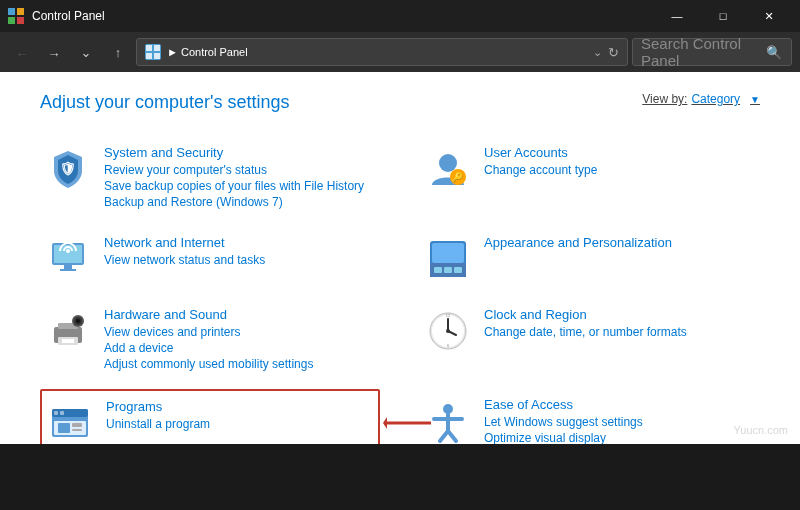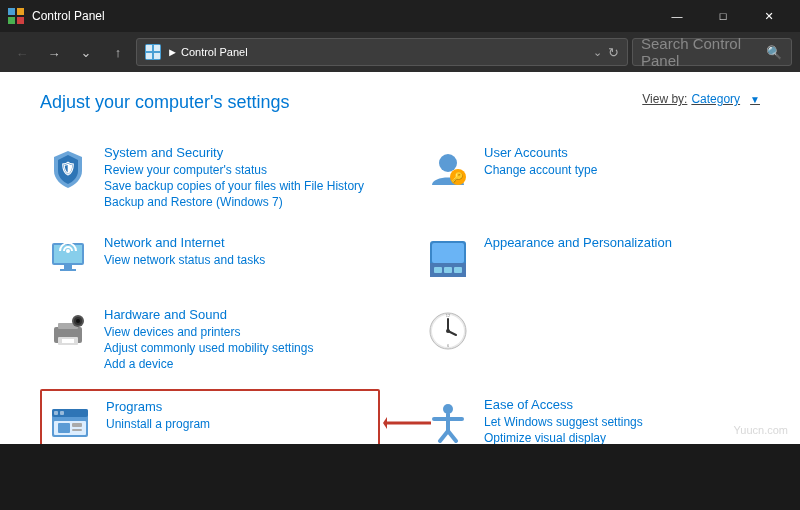--- a/index.html
+++ b/index.html
@@ -374,37 +374,41 @@
             <rect x="16" y="30" width="12" height="4" rx="0" fill="#fff"></rect>
 
             <circle cx="32" cy="12" r="6" fill="#555"></circle>
             <circle cx="32" cy="12" r="4" fill="#333"></circle>
             <circle cx="32" cy="12" r="2" fill="#111"></circle>
           </svg>
         </div>
         <div class="category-text">
           <div class="category-name">Hardware and Sound</div>
           <a class="category-link">View devices and printers</a>
+          <a class="category-link">Add a device</a>
           <a class="category-link">Adjust commonly used mobility settings</a>
-          <a class="category-link">Add a device</a>
         </div>
       </div>
 
       <div class="category-item">
         <div class="category-icon">
           <svg width="44" height="44" viewBox="0 0 44 44">
             <circle cx="22" cy="22" r="18" fill="#e8e8e8" stroke="#bbb" stroke-width="1"></circle>
             <circle cx="22" cy="22" r="16" fill="#fff"></circle>
             <line x1="22" y1="22" x2="22" y2="10" stroke="#333" stroke-width="2" stroke-linecap="round"></line>
             <line x1="22" y1="22" x2="30" y2="26" stroke="#333" stroke-width="2" stroke-linecap="round"></line>
             <circle cx="22" cy="22" r="2" fill="#333"></circle>
             <text x="22" y="8" text-anchor="middle" fill="#888" font-size="4">12</text>
             <text x="22" y="38" text-anchor="middle" fill="#888" font-size="4">6</text>
           </svg>
         </div>
+        <div class="category-text">
+          <div class="category-name">Clock and Region</div>
+          <a class="category-link">Change date, time, or number formats</a>
+        </div>
       </div>
 
       <div class="category-item programs-highlighted" style="position:relative;">
         <div class="category-icon">
           <svg width="44" height="44" viewBox="0 0 44 44">
 
             <rect x="4" y="8" width="36" height="28" rx="2" fill="#5b9bd5"></rect>
             <rect x="4" y="8" width="36" height="8" rx="2" fill="#2e75b6"></rect>
             <rect x="6" y="10" width="4" height="4" rx="1" fill="#fff" opacity="0.5"></rect>
             <rect x="12" y="10" width="4" height="4" rx="1" fill="#fff" opacity="0.5"></rect>

